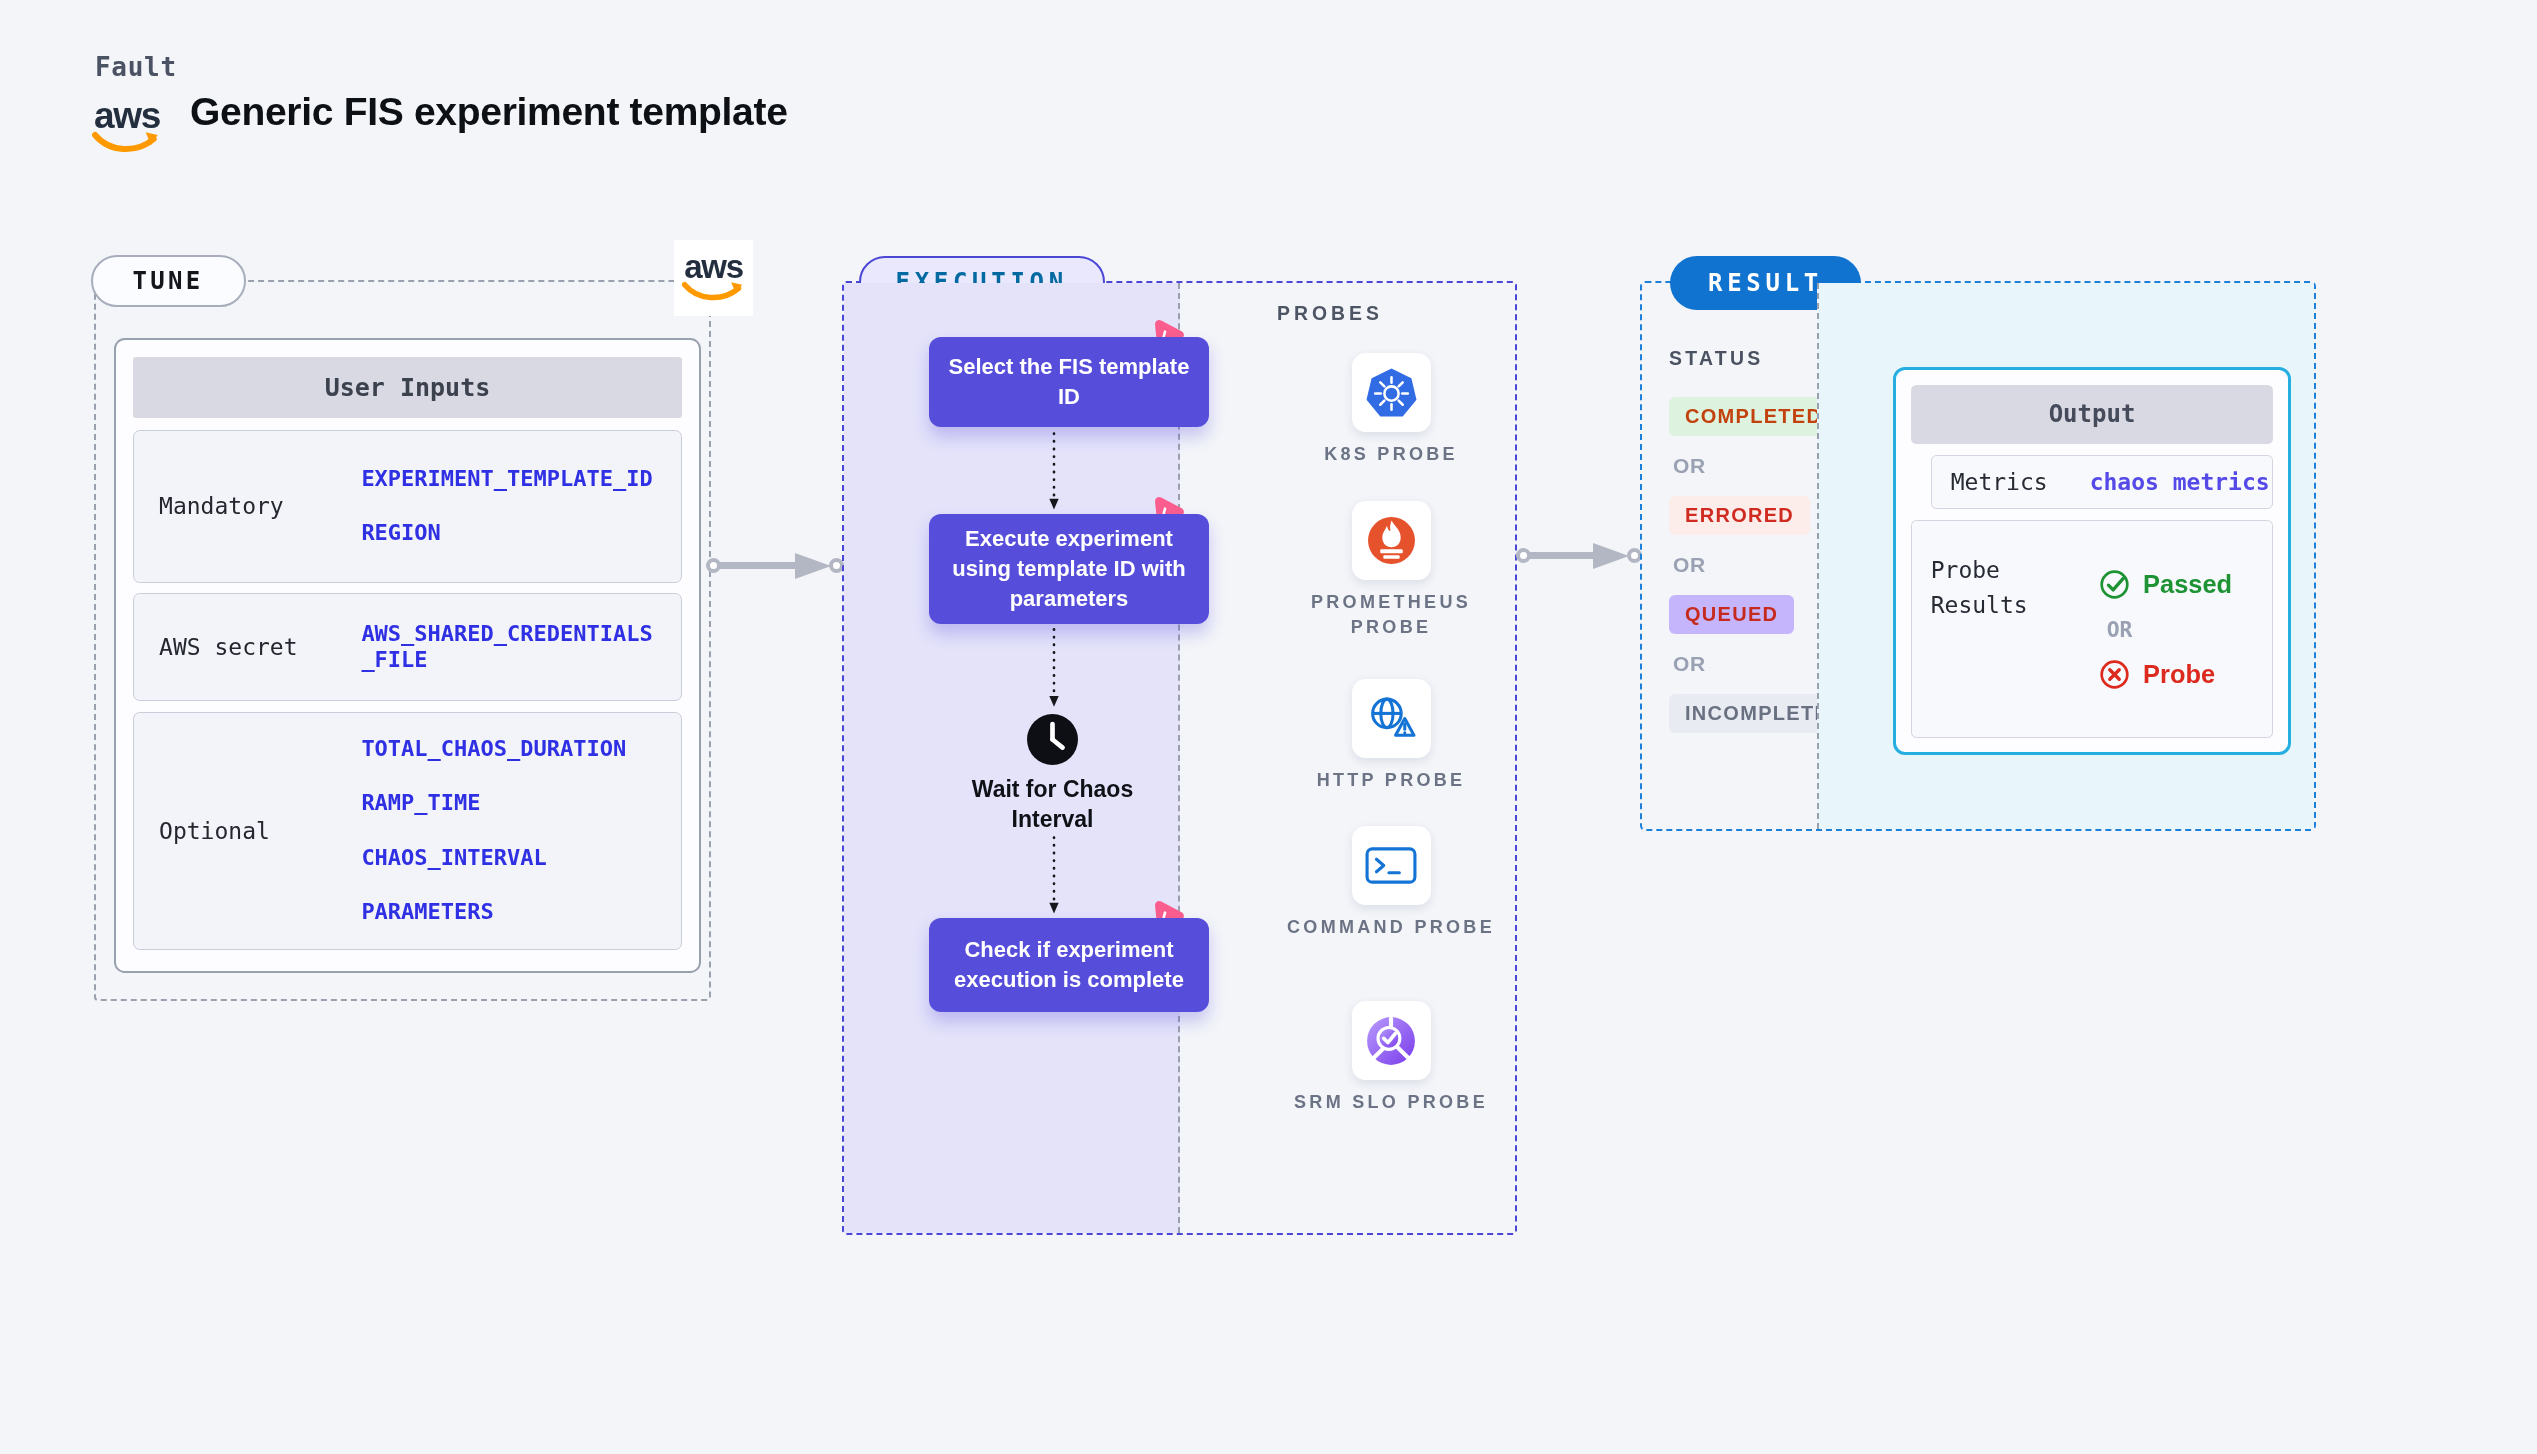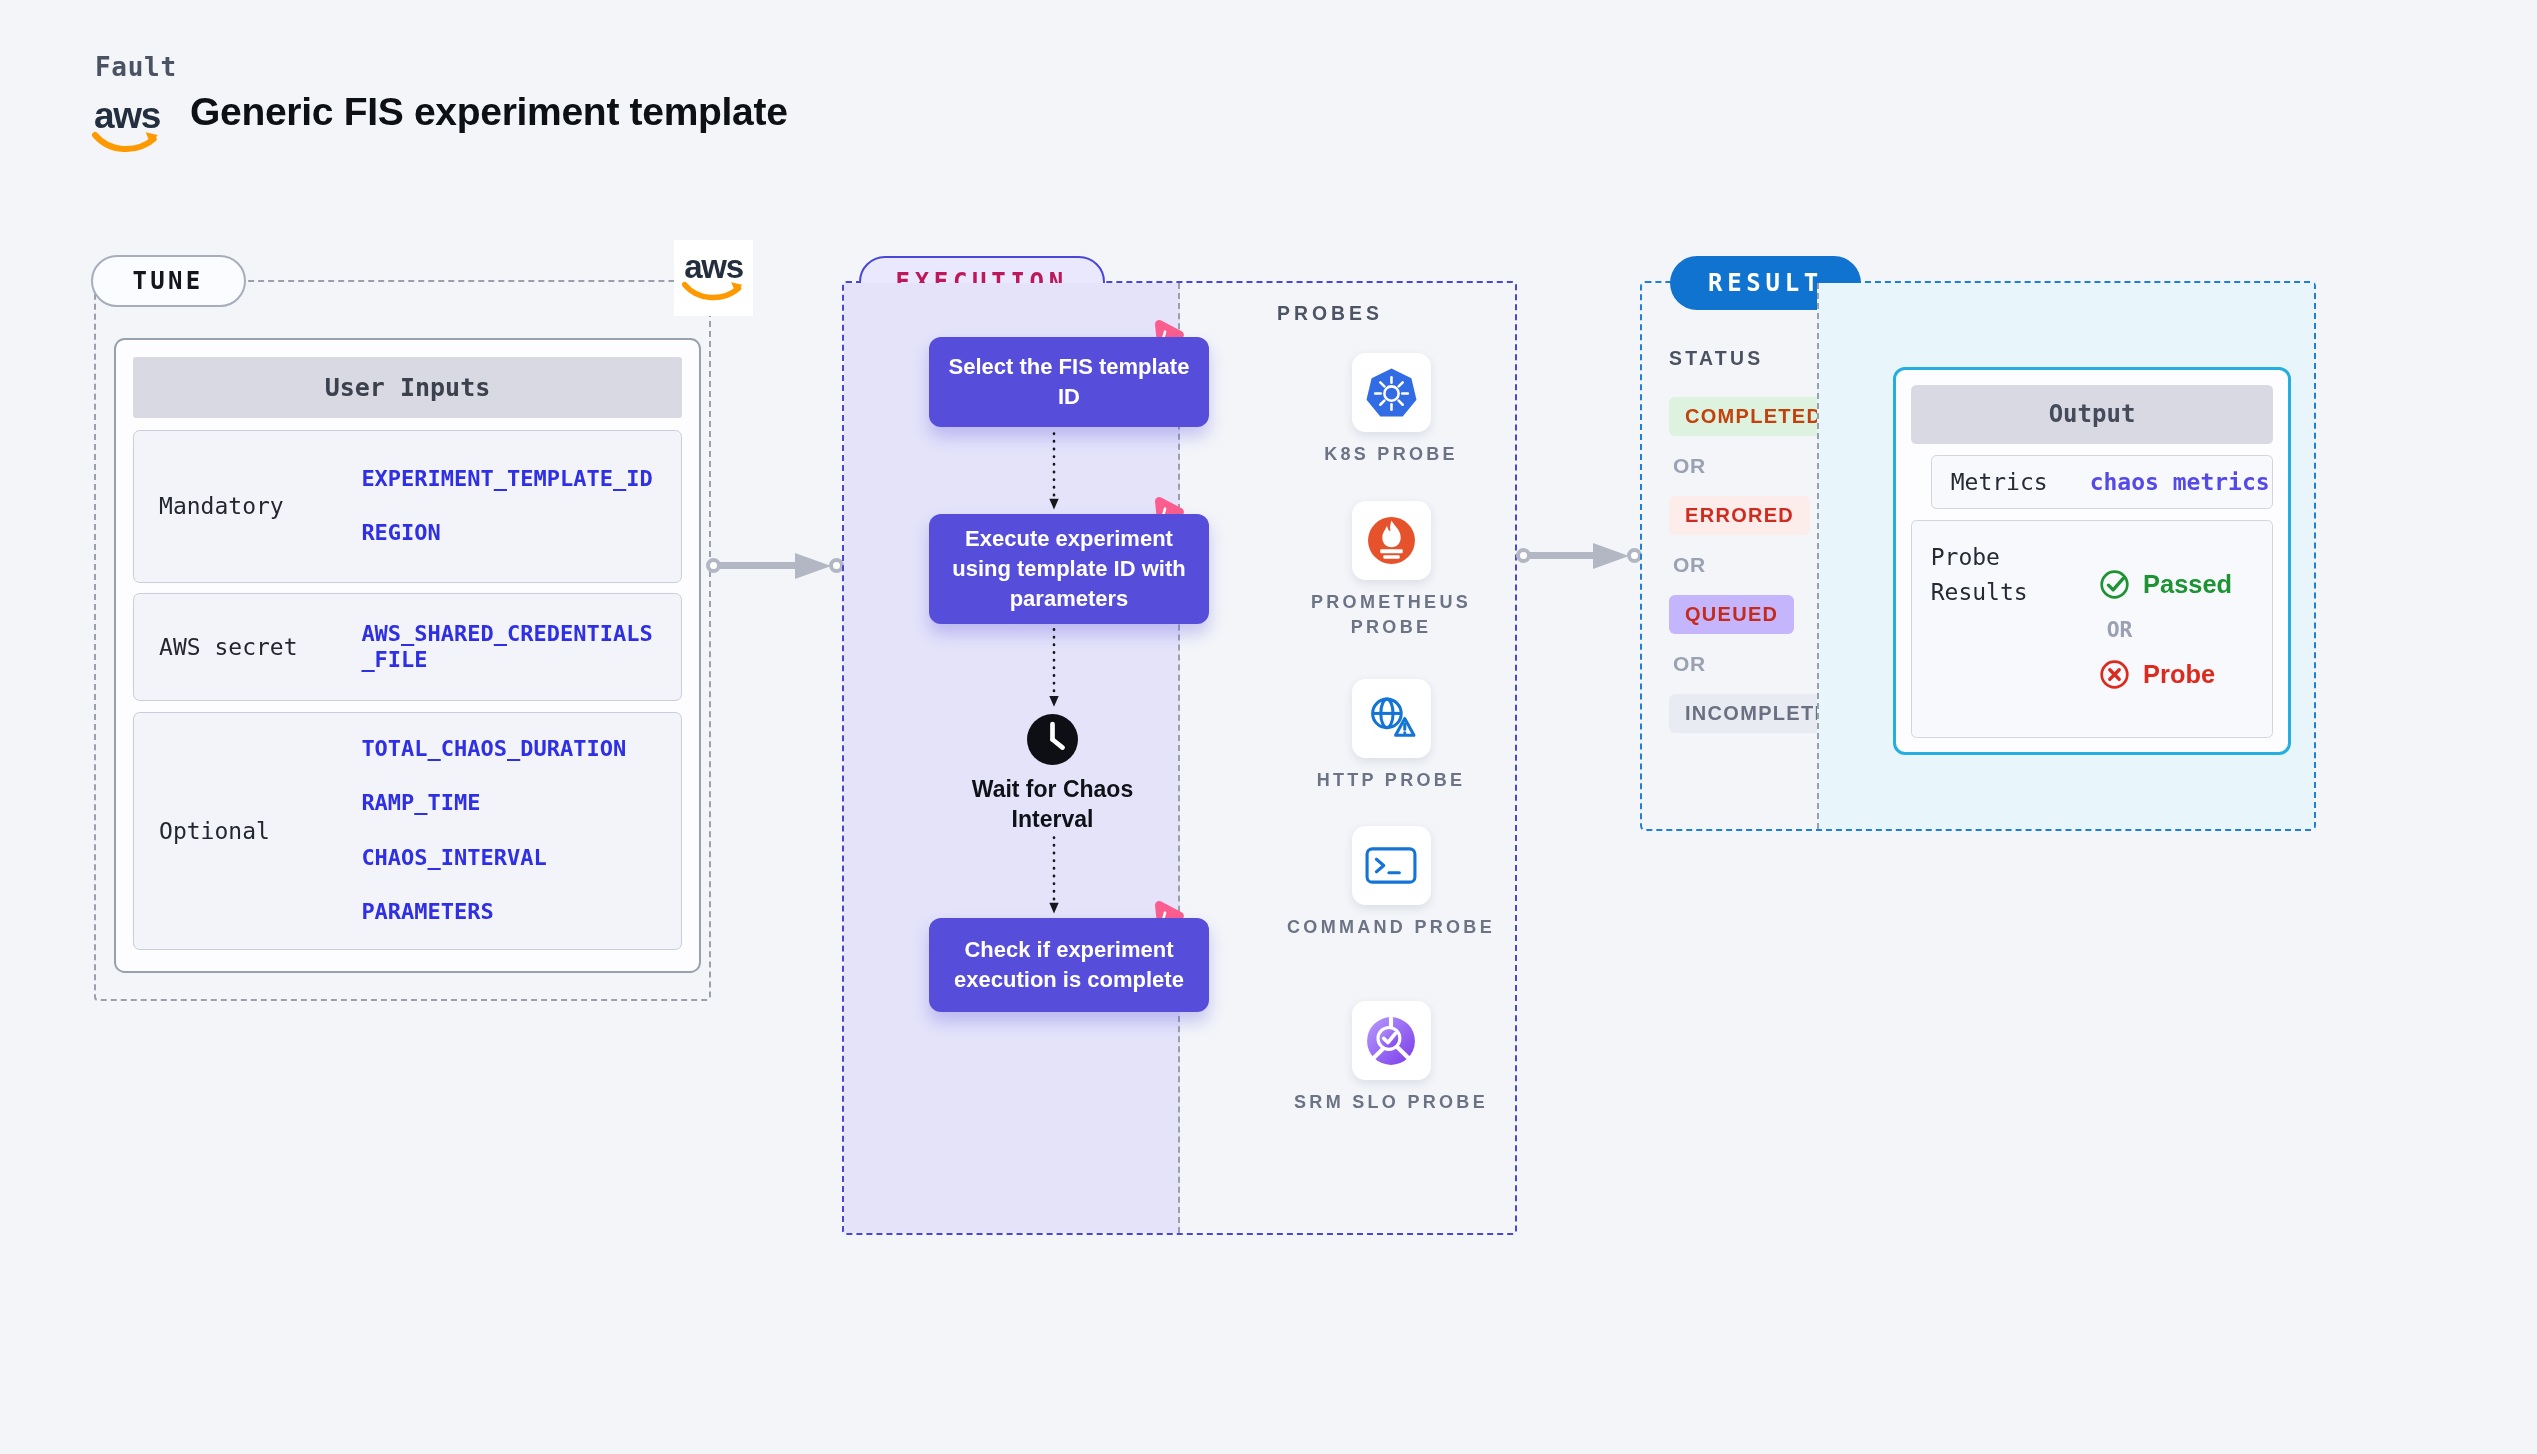--- a/index.html
+++ b/index.html
@@ -16,21 +16,21 @@
   .page-title{position:absolute;left:190px;top:90px;font-size:39px;font-weight:bold;
               color:#0d1015;letter-spacing:-0.3px;}
 
   
   .pill{position:absolute;display:flex;align-items:center;justify-content:center;
         font-family:"DejaVu Sans Mono",monospace;font-weight:bold;font-size:24px;
         border-radius:28px;box-sizing:border-box;}
   .pill-tune{left:-5.4px;top:-27px;width:155px;height:52px;background:#fbfcff;
              border:2px solid #a7adbb;color:#14161c;letter-spacing:3.3px;}
   .pill-exec{left:14.7px;top:-27px;width:246px;height:52px;background:#e9e8fd;
-             border:2.7px solid #4a47d6;color:#be185d;letter-spacing:4.7px;}
+             border:2.7px solid #4a47d6;color:#0369a1;letter-spacing:4.7px;}
   .pill-result{left:28px;top:-27px;width:191px;height:54px;background:#1173d0;
                color:#ffffff;letter-spacing:4.7px;}
 
   
   .tune-box{position:absolute;left:94px;top:280px;width:613px;height:717px;
             border:2px dashed #9aa1ae;border-radius:4px;}
   .tune-aws{position:absolute;right:-44px;top:-42px;width:79px;height:76px;background:#ffffff;
             display:flex;align-items:center;justify-content:center;}
   .tune-aws .awslogo .aw{font-size:33px;}
   .ui-card{position:absolute;left:18px;top:56px;width:587px;height:635px;background:#fdfdff;
@@ -114,21 +114,21 @@
             justify-content:center;font-family:"DejaVu Sans Mono",monospace;font-weight:bold;
             font-size:24px;color:#454b5a;}
   .out-row{margin-top:11.4px;border:1.3px solid #d2d5df;border-radius:5.4px;background:#f8f9fc;
            box-sizing:border-box;display:flex;}
   .row-metrics{height:54px;align-items:center;margin-left:20px;}
   .out-label{font-family:"DejaVu Sans Mono",monospace;font-size:23px;color:#262a33;
              padding-left:19px;line-height:1.5;}
   .out-link{font-family:"DejaVu Sans Mono",monospace;font-weight:bold;font-size:23px;
             color:#554ae8;margin-left:42px;}
   .row-pr{height:218px;}
-  .pr-label{width:121px;flex:0 0 auto;padding-top:19px;}
+  .pr-label{width:121px;flex:0 0 auto;padding-top:32px;}
   .verdicts{flex:1;display:flex;flex-direction:column;justify-content:center;
             align-items:flex-start;gap:17.4px;padding-left:47px;}
   .verdict{display:flex;align-items:center;gap:13.4px;font-weight:bold;font-size:25.4px;}
   .v-pass{color:#1d9334;} .v-fail{color:#dc2a1e;}
   .v-or{font-family:"DejaVu Sans Mono",monospace;font-weight:bold;font-size:21.4px;
         color:#99a1b3;margin-left:8px;}
 </style>
 </head>
 <body>
 

